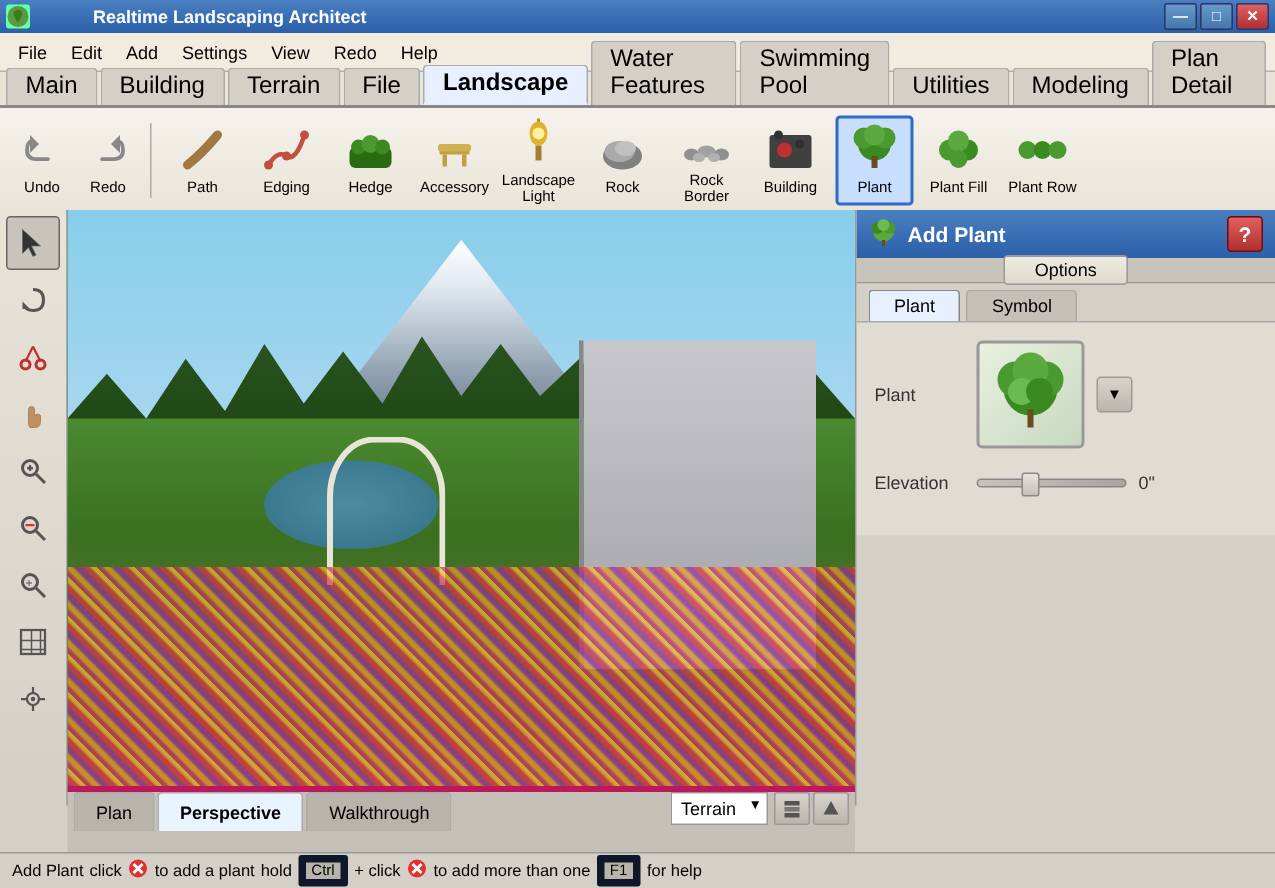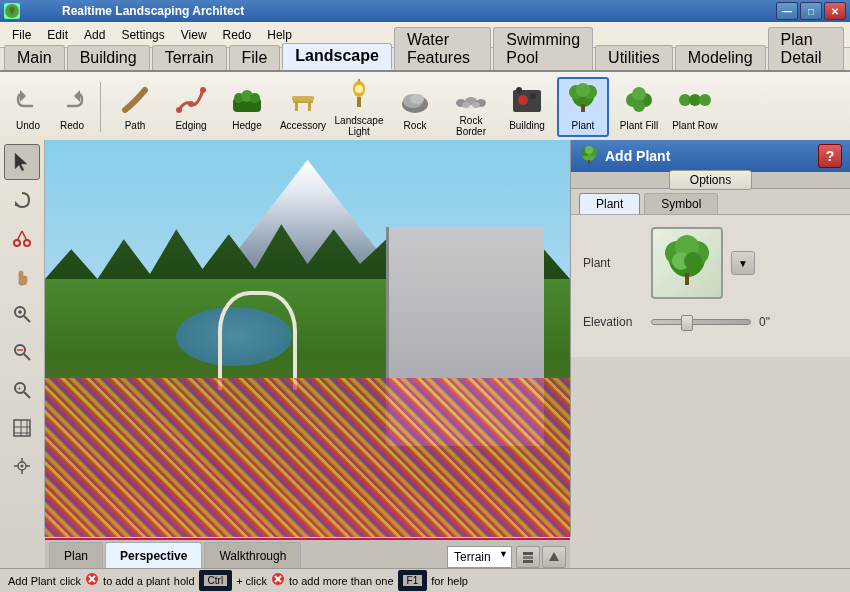--- a/index.html
+++ b/index.html
@@ -338,27 +338,27 @@
       padding: 0 4px;
       font-size: 10px;
     }
 
     
     .view-tabs {
       position: absolute;
       bottom: 24px;
       left: 45px;
       right: 280px;
-      height: 30px;
+      height: 44px;
       background: #c4c0b8;
       display: flex;
-      align-items: flex-end;
+      align-items: flex-start;
       padding: 0 4px;
       gap: 2px;
-      border-top: 2px solid #be185d;
+      border-top: 4px solid #be185d;
     }
     .view-tab {
       padding: 3px 14px;
       border: 1px solid #aaa;
       border-bottom: none;
       border-radius: 3px 3px 0 0;
       background: #b8b4ac;
       cursor: pointer;
       font-size: 12px;
       height: 26px;

